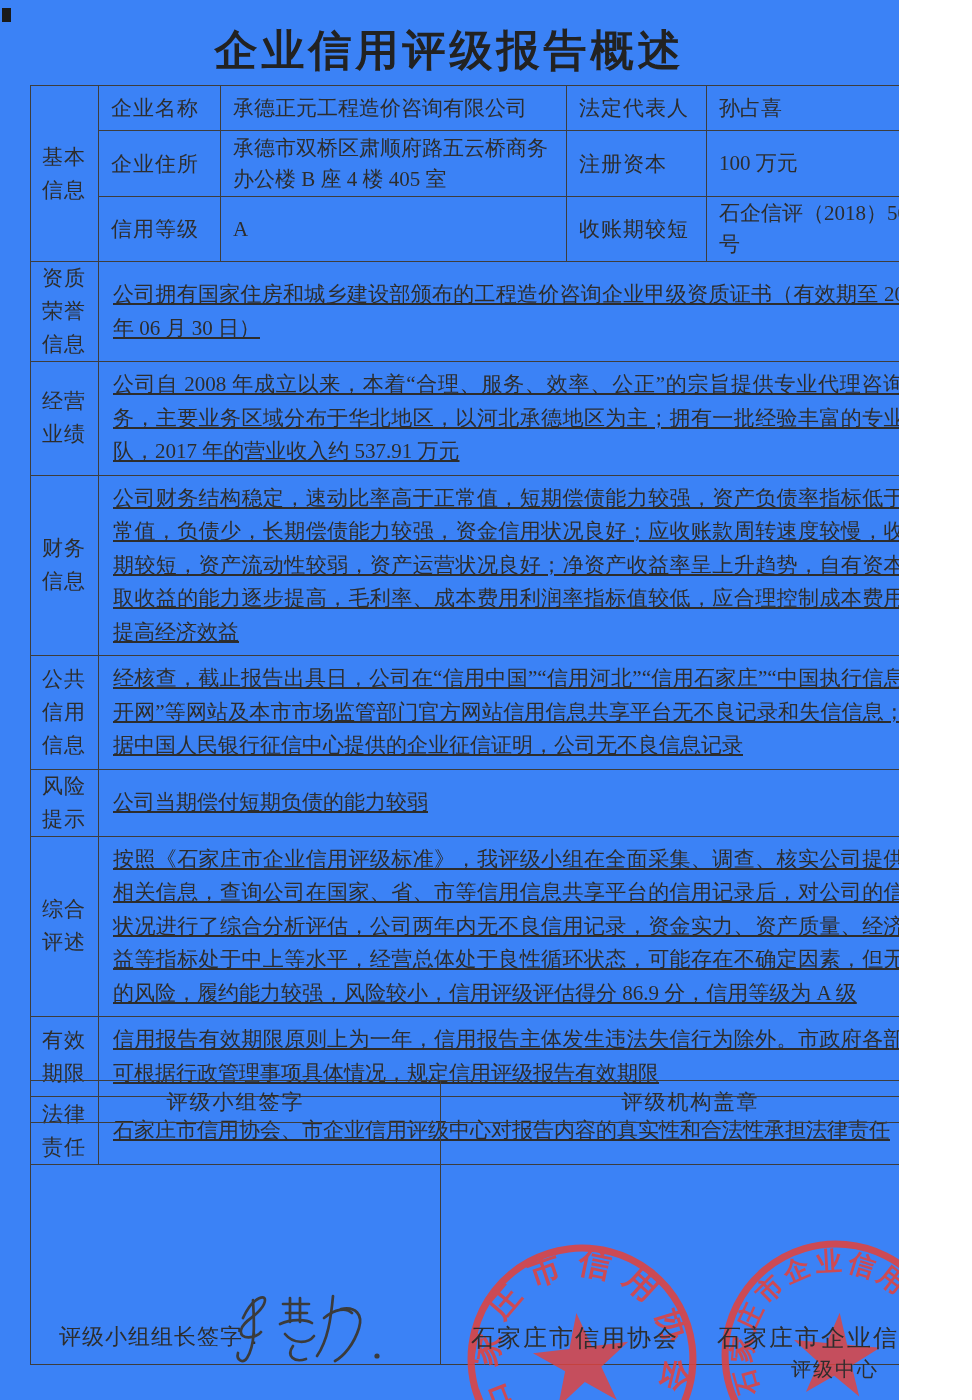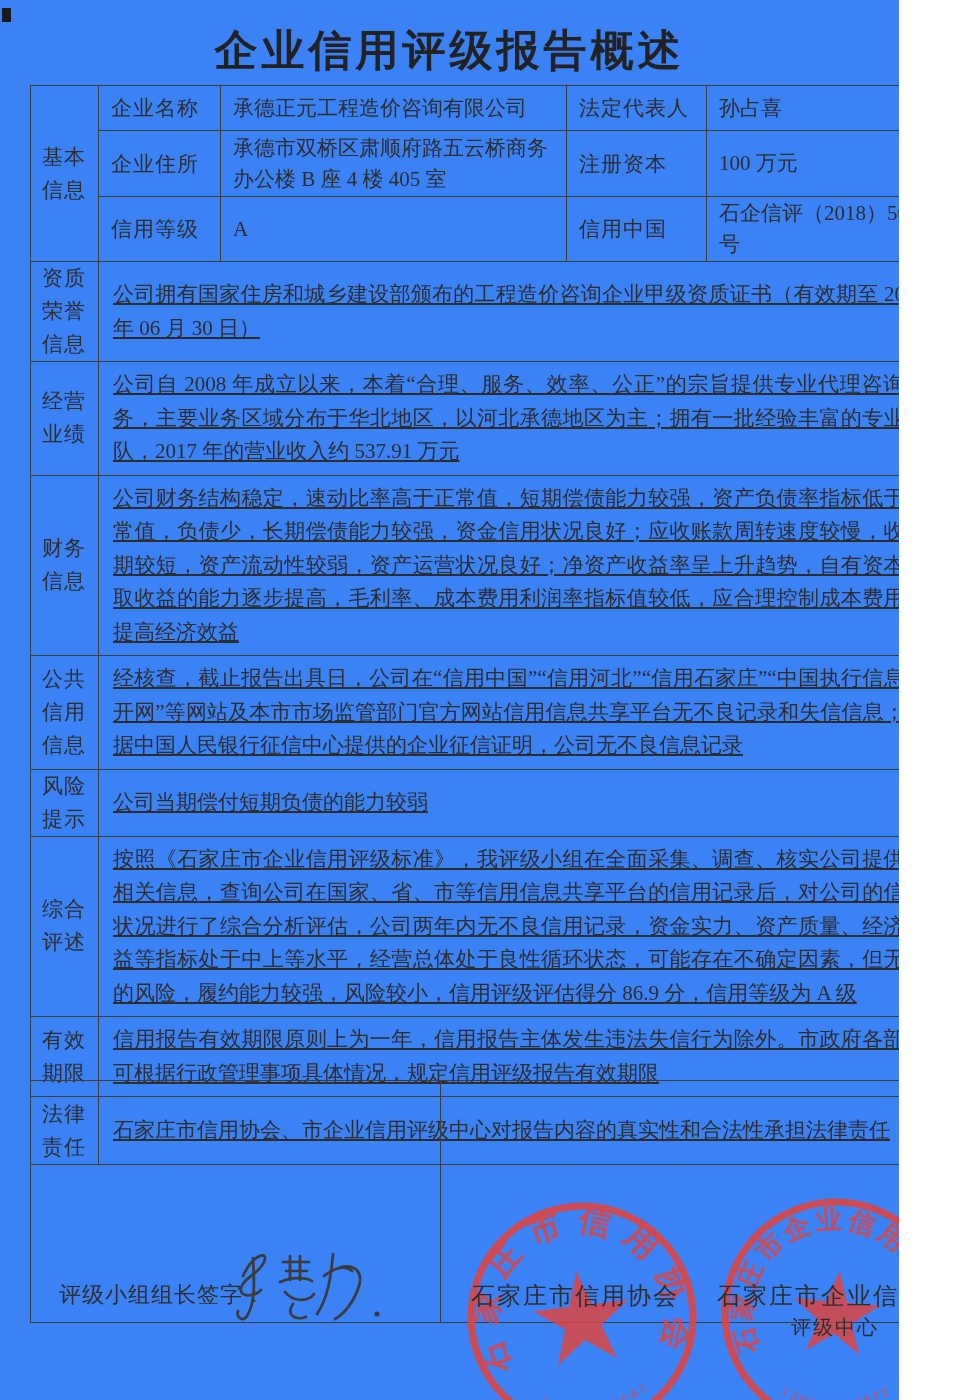--- a/index.html
+++ b/index.html
@@ -61,21 +61,21 @@
     </tr>
     <tr style="height:66px">
       <td class="key">企业住所</td>
       <td class="val">承德市双桥区肃顺府路五云桥商务办公楼 B 座 4 楼 405 室</td>
       <td class="key">注册资本</td>
       <td class="val">100 万元</td>
     </tr>
     <tr style="height:38px">
       <td class="key">信用等级</td>
       <td class="val">A</td>
-      <td class="key">信用中国</td>
+      <td class="key">收账期较短</td>
       <td class="val">石企信评（2018）506 号</td>
     </tr>
     <tr style="height:98px">
       <td class="lbl">资质荣誉信息</td>
       <td class="txt" colspan="4">公司拥有国家住房和城乡建设部颁布的工程造价咨询企业甲级资质证书（有效期至 2019 年 06 月 30 日）</td>
     </tr>
     <tr style="height:104px">
       <td class="lbl">经营业绩</td>
       <td class="txt" colspan="4">公司自 2008 年成立以来，本着“合理、服务、效率、公正”的宗旨提供专业代理咨询服务，主要业务区域分布于华北地区，以河北承德地区为主；拥有一批经验丰富的专业团队，2017 年的营业收入约 537.91 万元</td>
     </tr>
@@ -105,20 +105,24 @@
     </tr>
   </tbody>
     </table>
 
   <table class="bottom">
     <colgroup>
         <col style="width:410px">
         <col style="width:500px">
       </colgroup>
     <tbody>
+        <tr style="height:42px">
+      <td class="hd">评级小组签字</td>
+      <td class="hd">评级机构盖章</td>
+    </tr>
     <tr style="height:242px">
       <td class="sigcell">
         <div class="cellbox">
           <span class="sign-label">评级小组组长签字：</span>
           <svg class="sig-svg" width="170" height="100" viewBox="0 0 170 100">
             <g stroke="#3b3b3b" stroke-width="2.7" fill="none" stroke-linecap="round" stroke-linejoin="round">
               <path d="M16,40 C26,18 42,14 37,26 C32,38 16,42 14,52 C12,63 30,60 34,54"></path>
               <path d="M26,22 C27,42 29,66 20,80 C16,86 9,82 11,75"></path>
               <path d="M56,26 h26 M59,35 h21 M53,46 c11,-5 26,-5 32,-1"></path>
               <path d="M63,20 v24 M73,20 v24"></path>

